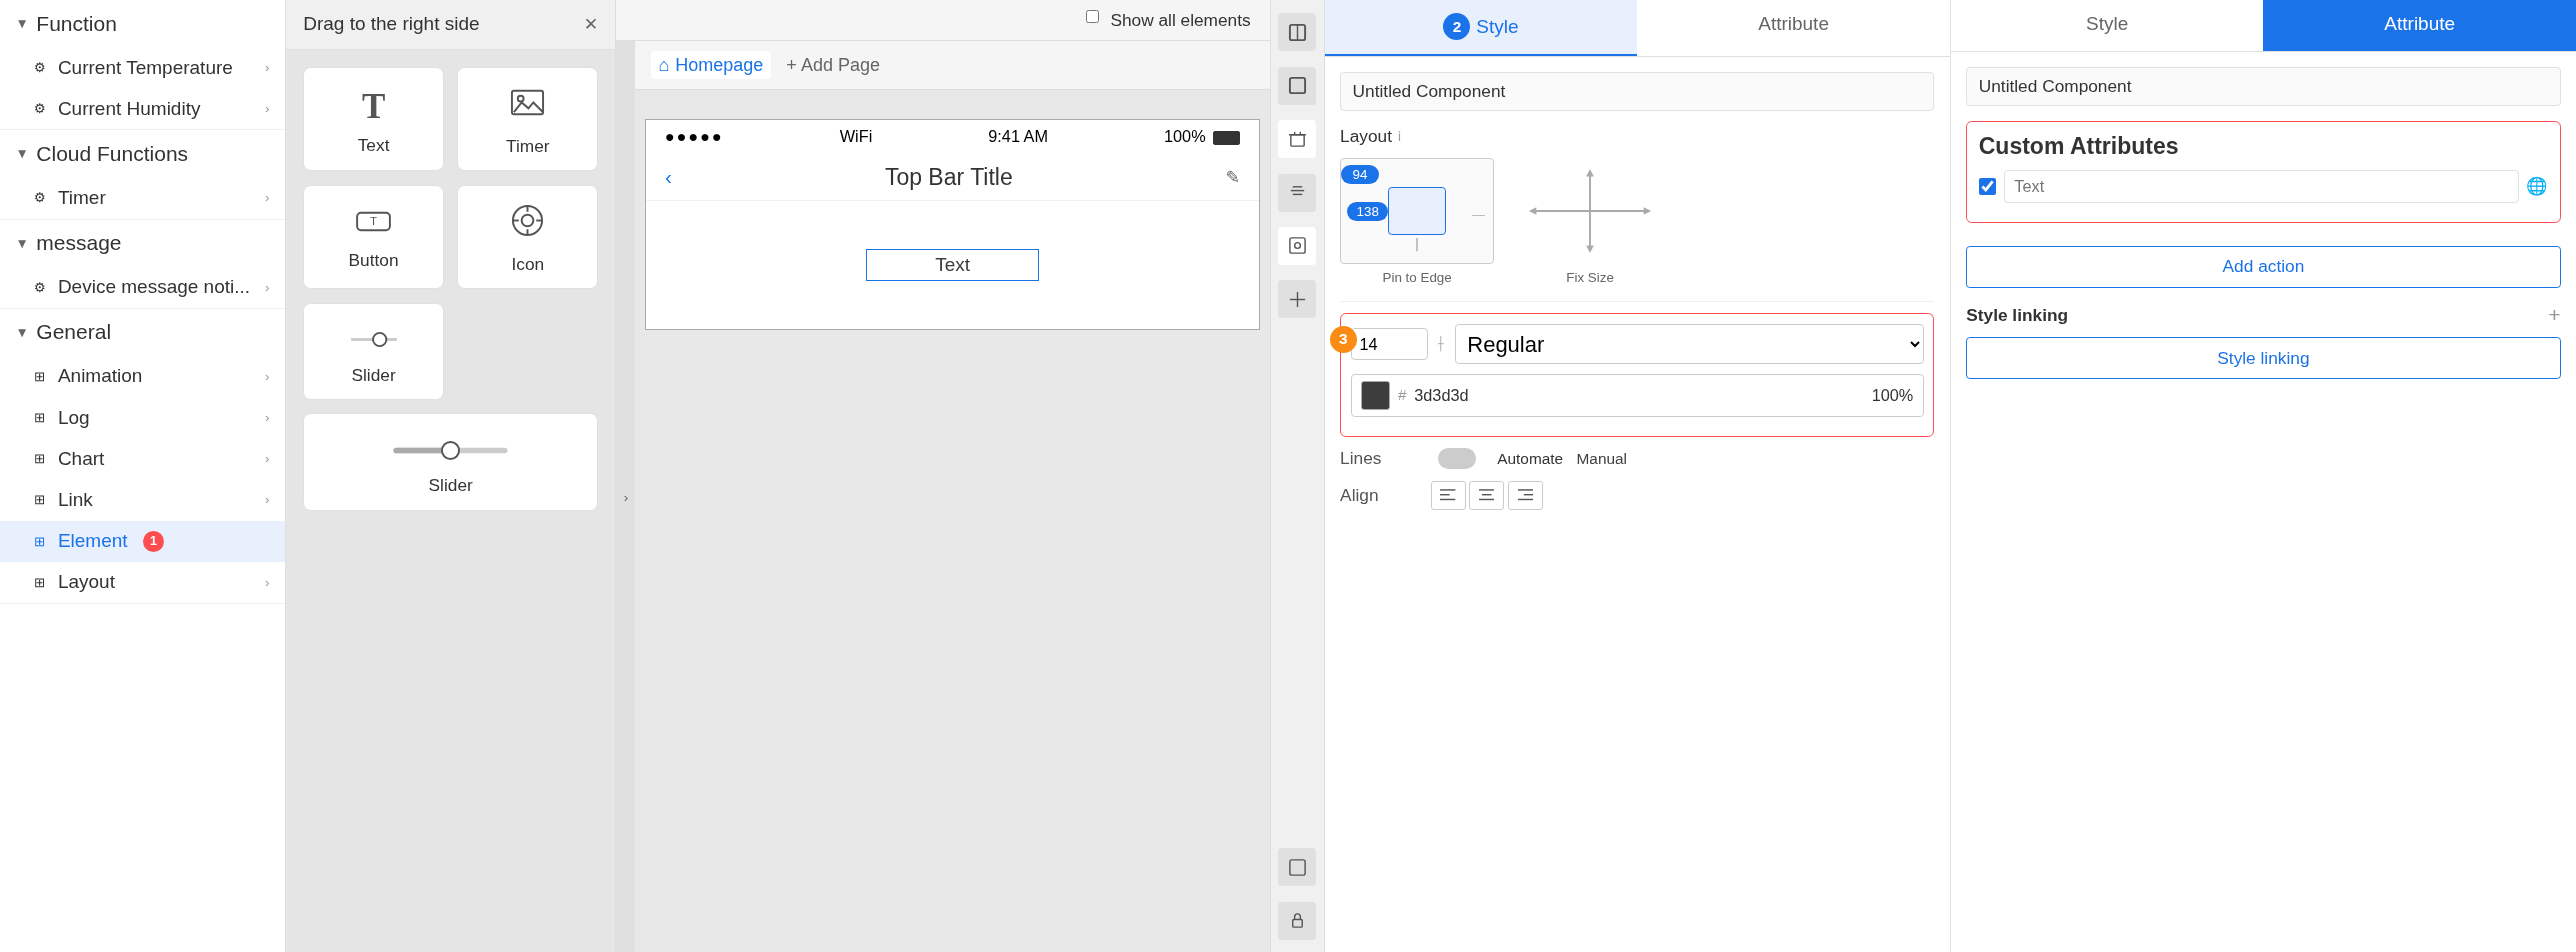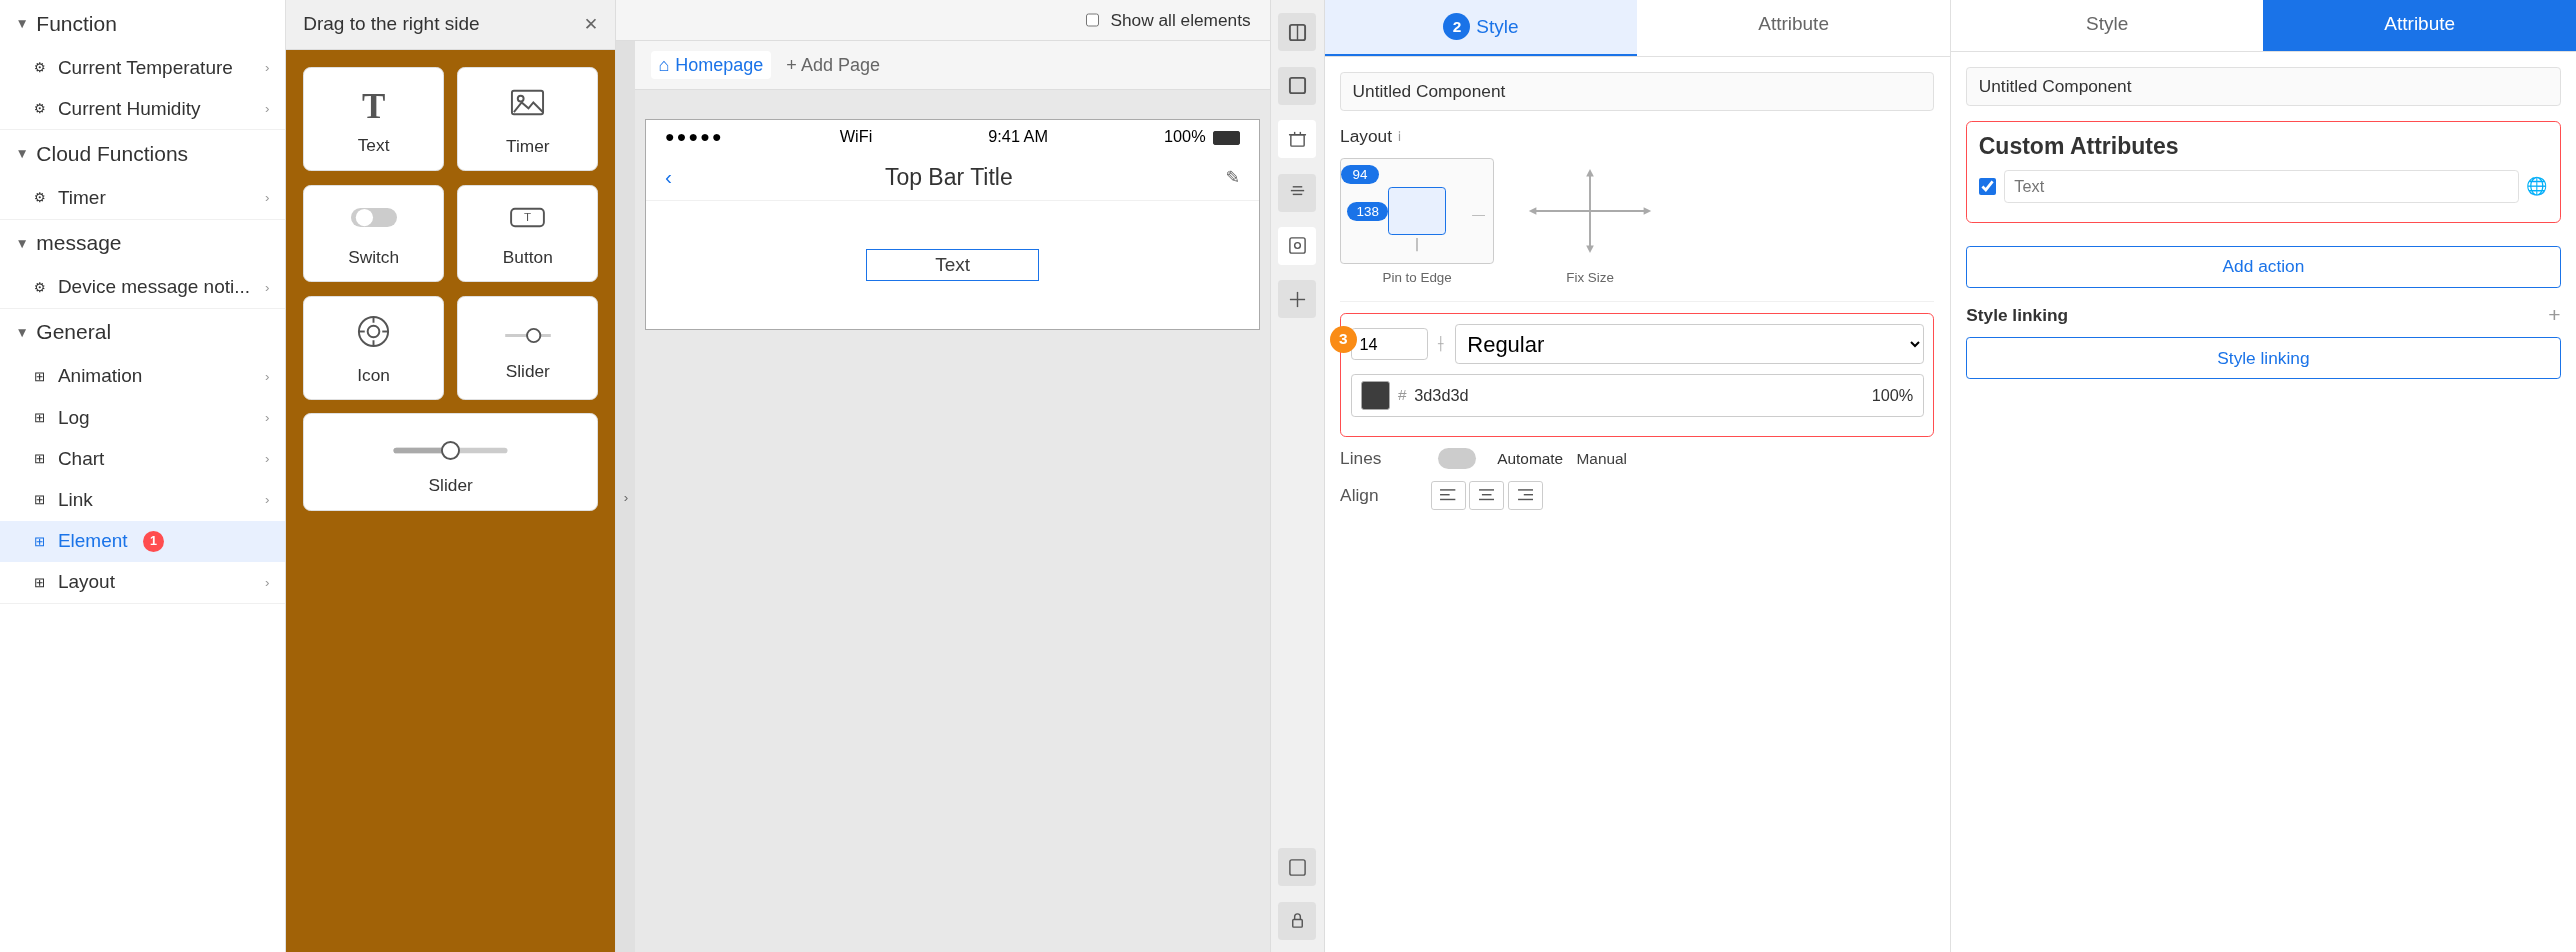--- a/index.html
+++ b/index.html
@@ -89,21 +89,21 @@
       align-items: center;
       justify-content: center;
       font-size: 12.5px;
       font-weight: bold;
       margin-left: 5.8px;
     }
 
     
     .component-panel {
       width: 355px;
-      background: #a16207;
+      background: #e5e5e5;
       border-right: 1px solid #ddd;
       display: flex;
       flex-direction: column;
       height: 100%;
     }
 
     .component-panel-header {
       display: flex;
       align-items: center;
       justify-content: space-between;
@@ -168,21 +168,20 @@
       border-bottom: 1px solid #ddd;
       display: flex;
       align-items: center;
       justify-content: flex-end;
       padding: 9.6px 19px;
       gap: 9.6px;
     }
 
     .show-all-btn {
       display: flex;
-      align-items: center;
       gap: 11px;
       font-size: 17.3px;
       color: #333;
     }
 
     .show-all-btn input[type="checkbox"] {
       width: 13.4px;
       height: 13.4px;
     }
 
@@ -731,29 +730,20 @@
       <span class="comp-icon">
         <svg width="35" height="35" viewBox="0 0 36 36" fill="none">
           <rect x="2" y="6" width="32" height="24" rx="2" stroke="#555" stroke-width="2" fill="none"></rect>
           <circle cx="11" cy="14" r="3" stroke="#555" stroke-width="2" fill="none"></circle>
           <path d="M4 28 L12 18 L19 24 L24 18 L34 28" stroke="#555" stroke-width="2" fill="none"></path>
         </svg>
       </span>
       <span class="comp-label">Timer</span>
     </div>
 
-    <div class="component-item">
-      <span class="comp-icon">
-        <svg width="46" height="27" viewBox="0 0 48 28">
-          <rect x="0" y="4" width="48" height="20" rx="10" fill="#ccc"></rect>
-          <circle cx="14" cy="14" r="9" fill="white"></circle>
-        </svg>
-      </span>
-      <span class="comp-label">Switch</span>
-    </div>
 
     <div class="component-item">
       <span class="comp-icon">
         <svg width="35" height="27" viewBox="0 0 36 28" style="font-size:32px">
           <rect x="1" y="5" width="34" height="18" rx="4" stroke="#555" stroke-width="2" fill="none"></rect>
           <text x="18" y="18" text-anchor="middle" font-size="12" fill="#555" font-family="sans-serif">T</text>
         </svg>
       </span>
       <span class="comp-label">Button</span>
     </div>

